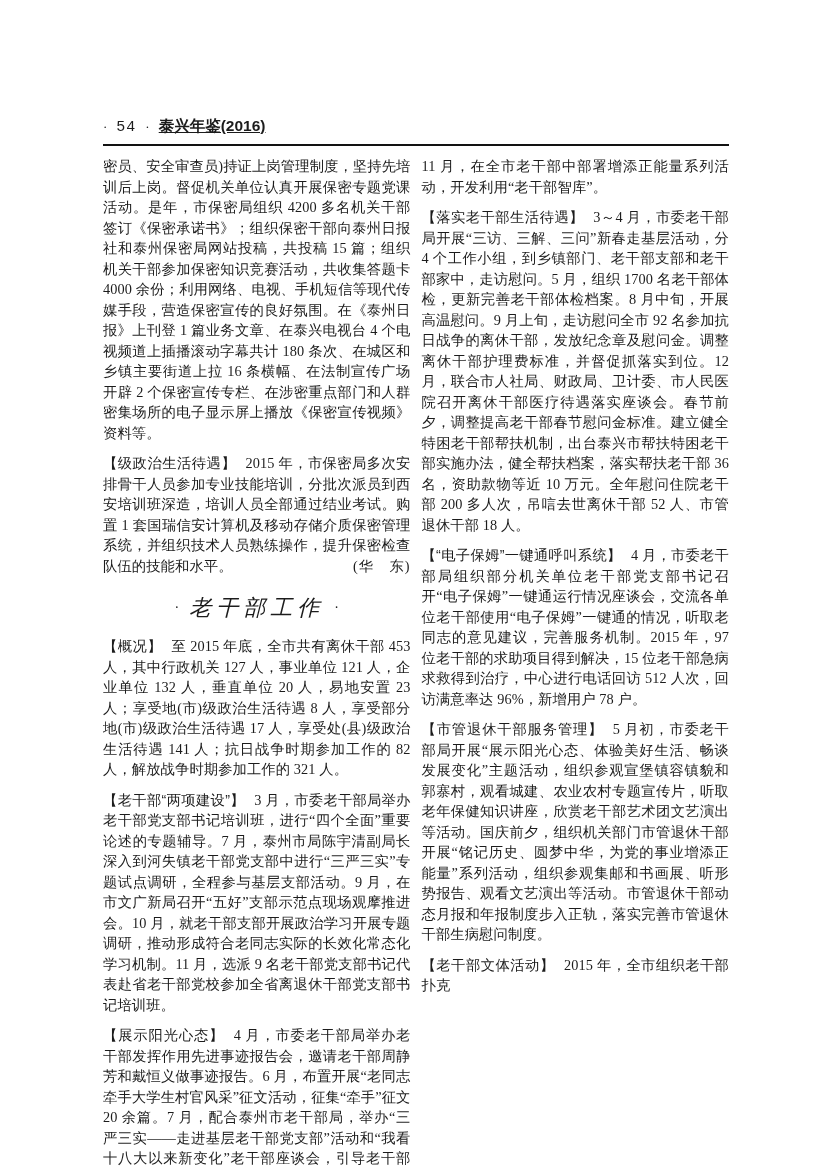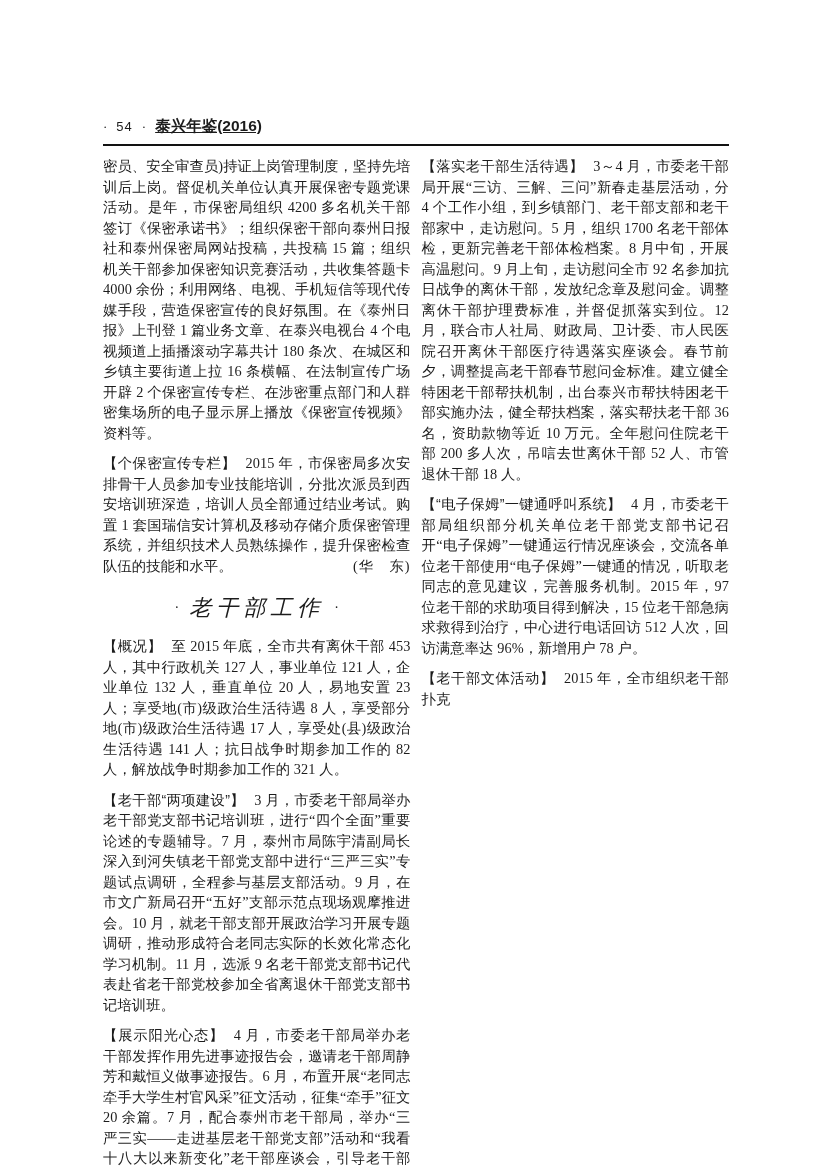--- a/index.html
+++ b/index.html
@@ -20,22 +20,22 @@
   }
   .running-head {
     display: flex;
     align-items: baseline;
     gap: 9px;
     font-size: 15px;
     padding-bottom: 7px;
   }
   .running-head .dot { font-size: 13px; color: #1c1c1c; }
   .running-head .pnum {
-    font-family: Liberation Sans, sans-serif;
-    font-size: 13px;
+    font-family: Liberation Mono, monospace;
+    font-size: 15px;
     letter-spacing: 1px;
   }
   .running-head .vol {
     font-family: "Liberation Sans", "DejaVu Sans", sans-serif;
     font-weight: 700;
     font-size: 15.5px;
     text-decoration: underline;
   }
   .head-rule {
     border: none;
@@ -98,21 +98,21 @@
       <span class="vol">泰兴年鉴(2016)</span>
     </div>
     <hr class="head-rule">
 
     <div class="cols">
 
       <div class="col">
         <p class="para">密员、安全审查员)持证上岗管理制度，坚持先培训后上岗。督促机关单位认真开展保密专题党课活动。是年，市保密局组织 4200 多名机关干部签订《保密承诺书》；组织保密干部向泰州日报社和泰州保密局网站投稿，共投稿 15 篇；组织机关干部参加保密知识竞赛活动，共收集答题卡 4000 余份；利用网络、电视、手机短信等现代传媒手段，营造保密宣传的良好氛围。在《泰州日报》上刊登 1 篇业务文章、在泰兴电视台 4 个电视频道上插播滚动字幕共计 180 条次、在城区和乡镇主要街道上拉 16 条横幅、在法制宣传广场开辟 2 个保密宣传专栏、在涉密重点部门和人群密集场所的电子显示屏上播放《保密宣传视频》资料等。</p>
 
         <p class="para">
-          <span class="entry-head">【个保密宣传专栏】</span><span>2015 年，市保密局多次安排骨干人员参加专业技能培训，分批次派员到西安培训班深造，培训人员全部通过结业考试。购置 1 套国瑞信安计算机及移动存储介质保密管理系统，并组织技术人员熟练操作，提升保密检查队伍的技能和水平。</span>
+          <span class="entry-head">【级政治生活待遇】</span><span>2015 年，市保密局多次安排骨干人员参加专业技能培训，分批次派员到西安培训班深造，培训人员全部通过结业考试。购置 1 套国瑞信安计算机及移动存储介质保密管理系统，并组织技术人员熟练操作，提升保密检查队伍的技能和水平。</span>
           <span class="author">(华　东)</span>
         </p>
 
         <div class="chapter-title">
           <span class="t-dot">·</span><span>老干部工作</span><span class="t-dot">·</span>
         </div>
 
         <p class="para">
           <span class="entry-head">【概况】</span><span>至 2015 年底，全市共有离休干部 453 人，其中行政机关 127 人，事业单位 121 人，企业单位 132 人，垂直单位 20 人，易地安置 23 人；享受地(市)级政治生活待遇 8 人，享受部分地(市)级政治生活待遇 17 人，享受处(县)级政治生活待遇 141 人；抗日战争时期参加工作的 82 人，解放战争时期参加工作的 321 人。</span>
         </p>
@@ -120,29 +120,33 @@
         <p class="para">
           <span class="entry-head">【老干部“两项建设”】</span><span>3 月，市委老干部局举办老干部党支部书记培训班，进行“四个全面”重要论述的专题辅导。7 月，泰州市局陈宇清副局长深入到河失镇老干部党支部中进行“三严三实”专题试点调研，全程参与基层支部活动。9 月，在市文广新局召开“五好”支部示范点现场观摩推进会。10 月，就老干部支部开展政治学习开展专题调研，推动形成符合老同志实际的长效化常态化学习机制。11 月，选派 9 名老干部党支部书记代表赴省老干部党校参加全省离退休干部党支部书记培训班。</span>
         </p>
 
         <p class="para">
           <span class="entry-head">【展示阳光心态】</span><span>4 月，市委老干部局举办老干部发挥作用先进事迹报告会，邀请老干部周静芳和戴恒义做事迹报告。6 月，布置开展“老同志牵手大学生村官风采”征文活动，征集“牵手”征文 20 余篇。7 月，配合泰州市老干部局，举办“三严三实——走进基层老干部党支部”活动和“我看十八大以来新变化”老干部座谈会，引导老干部在感受变化、体验发展中释放正能量。</span>
         </p>
       </div>
 
       <div class="col">
+        <p class="para">11 月，在全市老干部中部署增添正能量系列活动，开发利用“老干部智库”。</p>
 
         <p class="para">
           <span class="entry-head">【落实老干部生活待遇】</span><span>3～4 月，市委老干部局开展“三访、三解、三问”新春走基层活动，分 4 个工作小组，到乡镇部门、老干部支部和老干部家中，走访慰问。5 月，组织 1700 名老干部体检，更新完善老干部体检档案。8 月中旬，开展高温慰问。9 月上旬，走访慰问全市 92 名参加抗日战争的离休干部，发放纪念章及慰问金。调整离休干部护理费标准，并督促抓落实到位。12 月，联合市人社局、财政局、卫计委、市人民医院召开离休干部医疗待遇落实座谈会。春节前夕，调整提高老干部春节慰问金标准。建立健全特困老干部帮扶机制，出台泰兴市帮扶特困老干部实施办法，健全帮扶档案，落实帮扶老干部 36 名，资助款物等近 10 万元。全年慰问住院老干部 200 多人次，吊唁去世离休干部 52 人、市管退休干部 18 人。</span>
         </p>
 
         <p class="para">
           <span class="entry-head">【“电子保姆”一键通呼叫系统】</span><span>4 月，市委老干部局组织部分机关单位老干部党支部书记召开“电子保姆”一键通运行情况座谈会，交流各单位老干部使用“电子保姆”一键通的情况，听取老同志的意见建议，完善服务机制。2015 年，97 位老干部的求助项目得到解决，15 位老干部急病求救得到治疗，中心进行电话回访 512 人次，回访满意率达 96%，新增用户 78 户。</span>
         </p>
 
+        <p class="para">
+          <span class="entry-head">【市管退休干部服务管理】</span><span>5 月初，市委老干部局开展“展示阳光心态、体验美好生活、畅谈发展变化”主题活动，组织参观宣堡镇容镇貌和郭寨村，观看城建、农业农村专题宣传片，听取老年保健知识讲座，欣赏老干部艺术团文艺演出等活动。国庆前夕，组织机关部门市管退休干部开展“铭记历史、圆梦中华，为党的事业增添正能量”系列活动，组织参观集邮和书画展、听形势报告、观看文艺演出等活动。市管退休干部动态月报和年报制度步入正轨，落实完善市管退休干部生病慰问制度。</span>
+        </p>
 
 
         <p class="para">
           <span class="entry-head">【老干部文体活动】</span><span>2015 年，全市组织老干部扑克</span>
         </p>
       </div>
 
     </div>
   </div>
 </div>

